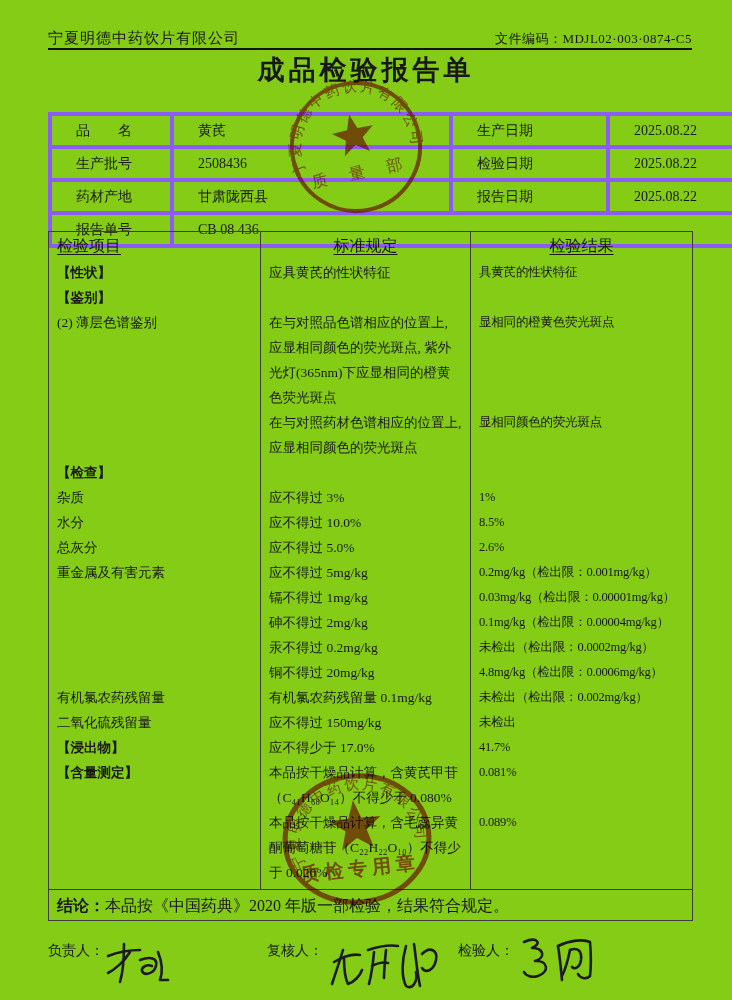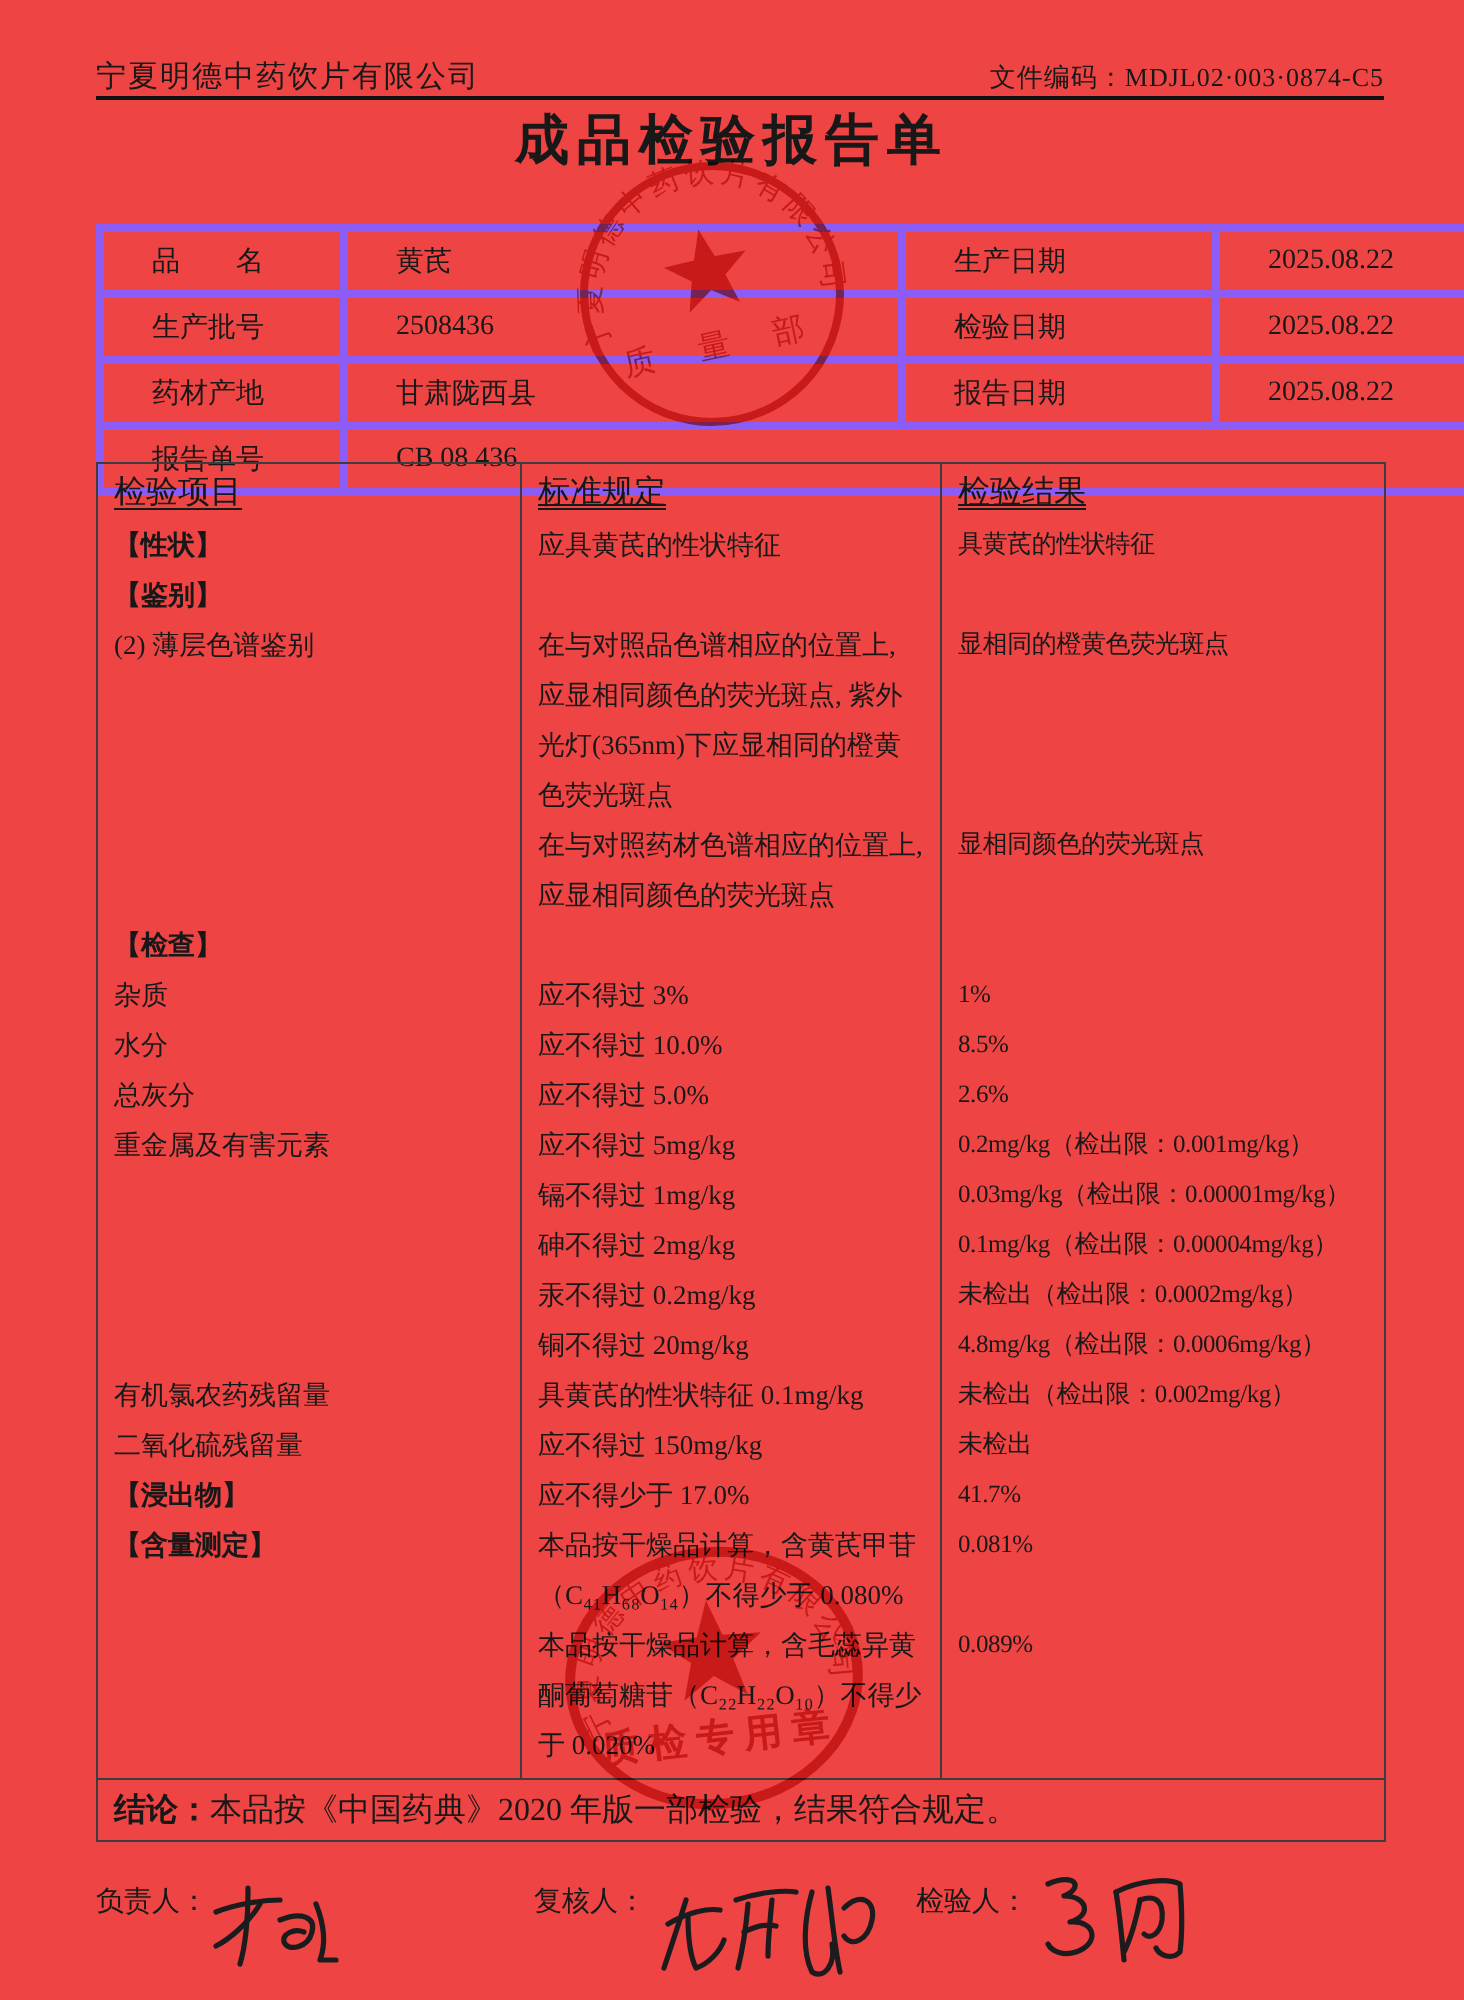--- a/index.html
+++ b/index.html
@@ -1,17 +1,17 @@
 <!DOCTYPE html>
 <html><head>
 <meta charset="utf-8">
 <style>
   html,body{margin:0;padding:0;background:#ffffff;}
   .doc{
-    position:relative;width:732px;height:1000px;background:#ef4444;
+    position:relative;width:732px;height:1000px;background:#84cc16;
     font-family:"Liberation Serif","DejaVu Serif",serif;color:#181818;overflow:hidden;
   }
   
   .hdr{position:absolute;left:48px;width:644px;top:26px;height:22px;
        border-bottom:2px solid #111;display:flex;justify-content:space-between;align-items:flex-end;}
   .hdr .company{font-size:15px;letter-spacing:1px;}
   .hdr .code{font-size:13px;letter-spacing:.5px;}
   .title{position:absolute;left:0;top:52px;width:732px;text-align:center;
          font-size:27px;font-weight:bold;letter-spacing:4px;}
   
@@ -22,21 +22,21 @@
   .info td.lab{width:70px;}
   .info td.val1{width:227px;}
   .info td.lab2{width:105px;}
   .info td.val2{width:242px;}
   
   .main{position:absolute;left:48px;top:231px;width:644px;table-layout:fixed;}
   .main th,.main td{border-left:1px solid #3d3d3d;border-right:1px solid #3d3d3d;
       padding:0 8px;vertical-align:top;font-weight:normal;text-align:left;}
   .main thead th{border-top:1px solid #3d3d3d;height:28px;font-size:16px;vertical-align:middle;}
   .main thead th .u{text-decoration:underline;text-underline-offset:3px;}
-  .main thead th.c{text-decoration:underline;}
+  .main thead th.c{text-align:center;}
   .main td{font-size:13.5px;line-height:25px;}
   .main td.col-item{white-space:nowrap;overflow:hidden;}
   .main td.col-res{font-size:12.5px;letter-spacing:-.2px;white-space:nowrap;overflow:hidden;}
   .main td.section{font-weight:bold;}
   .main tfoot td{border-top:1px solid #3d3d3d;border-bottom:1px solid #3d3d3d;
       height:30px;vertical-align:middle;font-size:16px;white-space:nowrap;}
   .main tfoot .cl{font-weight:bold;}
   .main tbody tr:last-child td{padding-bottom:4px;}
   
   .footer-label{position:absolute;font-size:14px;top:942px;}
@@ -158,21 +158,21 @@
           <td class="col-std">汞不得过 0.2mg/kg</td>
           <td class="col-res">未检出（检出限：0.0002mg/kg）</td>
         </tr>
         <tr>
           <td class="col-item"></td>
           <td class="col-std">铜不得过 20mg/kg</td>
           <td class="col-res">4.8mg/kg（检出限：0.0006mg/kg）</td>
         </tr>
         <tr>
           <td class="col-item">有机氯农药残留量</td>
-          <td class="col-std">具黄芪的性状特征 0.1mg/kg</td>
+          <td class="col-std">有机氯农药残留量 0.1mg/kg</td>
           <td class="col-res">未检出（检出限：0.002mg/kg）</td>
         </tr>
         <tr>
           <td class="col-item">二氧化硫残留量</td>
           <td class="col-std">应不得过 150mg/kg</td>
           <td class="col-res">未检出</td>
         </tr>
         <tr>
           <td class="col-item section">【浸出物】</td>
           <td class="col-std">应不得少于 17.0%</td>

